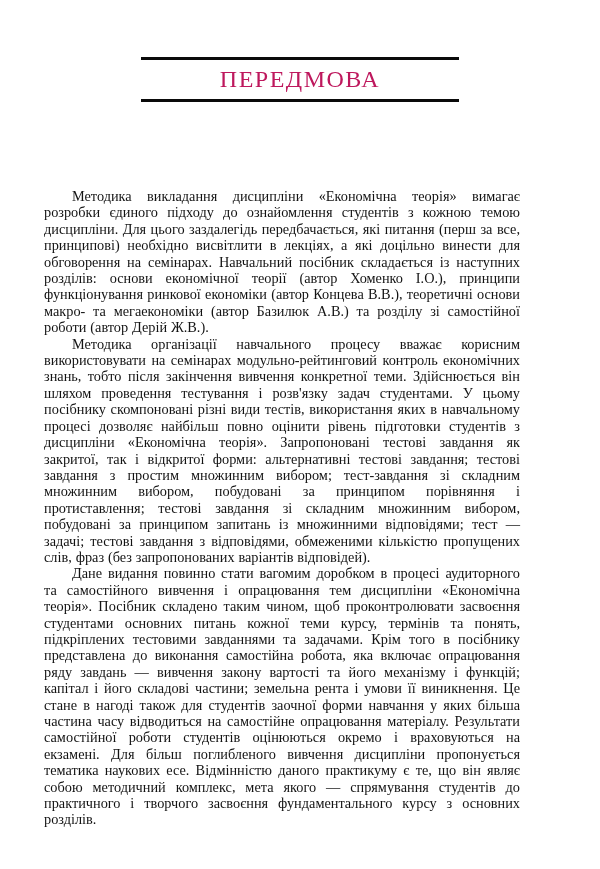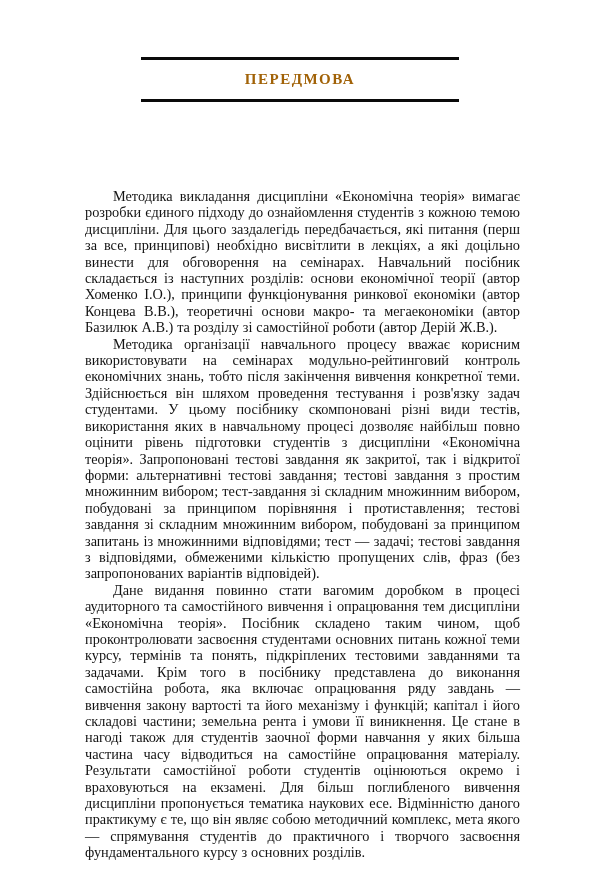--- a/index.html
+++ b/index.html
@@ -22,28 +22,28 @@
       margin: 0 auto;
       padding-top: 57px;
       text-align: center;
     }
     .rule {
       border-top: 3px solid #0a0a0a;
       height: 0;
     }
     .title {
       margin: 7px 0 8px 0;
-      font-size: 15px;
+      font-size: 24px;
       line-height: 24px;
-      font-weight: bold;
+      font-weight: normal;
       letter-spacing: 1.5px;
-      color: #a16207;
+      color: #be185d;
     }
     .body-text {
-      margin: 86px 80px 0 85px;
+      margin: 86px 80px 0 44px;
       text-align: justify;
       font-size: 14.3px;
       line-height: 16.4px;
       word-spacing: 0.3px;
     }
     .body-text p {
       margin: 0;
       padding: 0;
       text-indent: 28px;
     }

